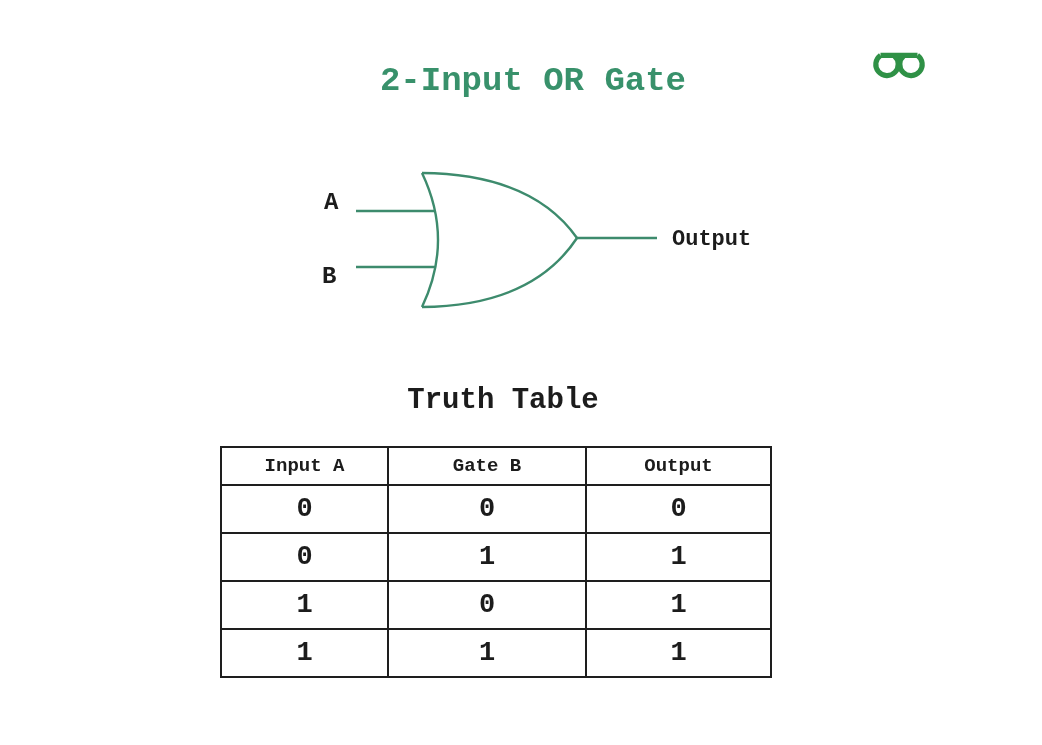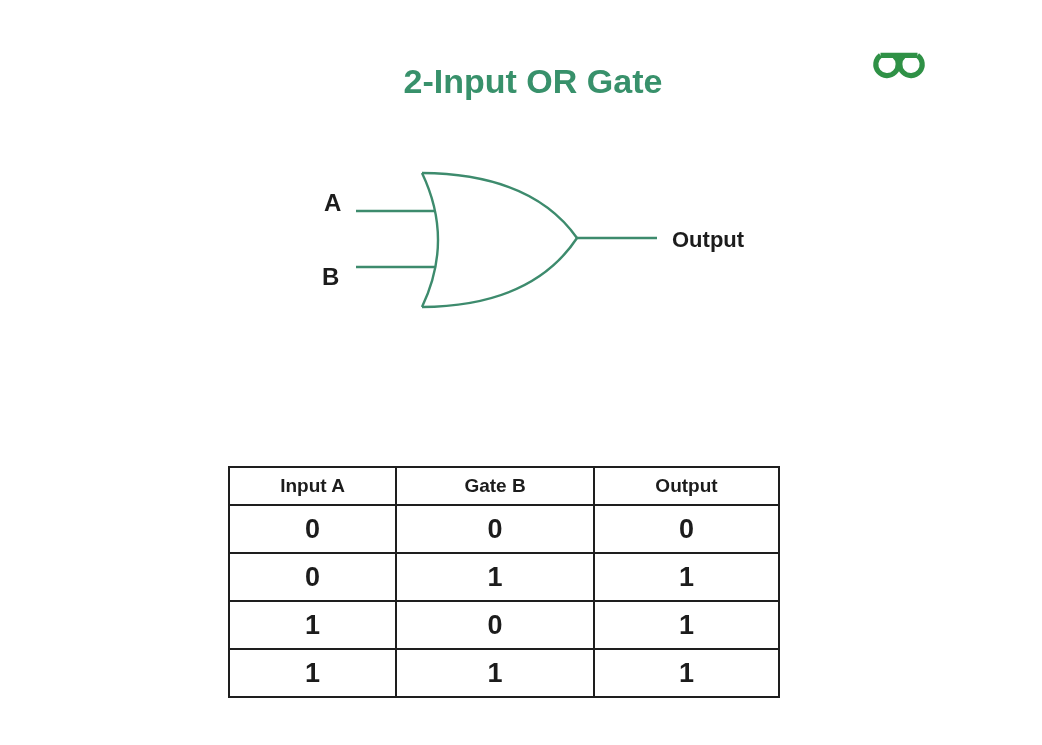--- a/index.html
+++ b/index.html
@@ -2,21 +2,21 @@
 <html><head>
 <meta charset="utf-8">
 <style>
   * { margin: 0; padding: 0; box-sizing: border-box; }
   html, body { background: #ffffff; }
   .canvas {
     position: relative;
     width: 974px;
     height: 745px;
     background: #ffffff;
-    font-family: Liberation Sans, sans-serif;
+    font-family: Liberation Mono, monospace;
     overflow: hidden;
   }
   .page-title {
     position: absolute;
     top: 62px;
     left: 12px;
     width: 1042px;
     text-align: center;
     font-size: 34px;
     font-weight: bold;
@@ -56,26 +56,25 @@
     top: 384px;
     left: 228px;
     width: 550px;
     text-align: center;
     font-size: 29px;
     font-weight: bold;
     color: #1c1c1c;
   }
   .truth-table {
     position: absolute;
-    left: 228px;
+    left: 220px;
     top: 446px;
     width: 550px;
     border-collapse: collapse;
     table-layout: fixed;
-    margin-top: 20px;
   }
   .truth-table th, .truth-table td {
     border: 2px solid #1e1e1e;
     text-align: center;
     vertical-align: middle;
     color: #1c1c1c;
     background: #ffffff;
   }
   .truth-table th {
     height: 38px;
@@ -120,20 +119,21 @@
         <path d="M 82 13 Q 192 14 237 78"></path>
         <path d="M 82 147 Q 192 146 237 78"></path>
       </g>
     </svg>
 
     <span class="io-label label-a">A</span>
     <span class="io-label label-b">B</span>
     <span class="io-label label-output">Output</span>
   </div>
 
+  <div class="tt-title">Truth Table</div>
 
   <table class="truth-table">
     <colgroup>
       <col class="col-a">
         <col class="col-b">
         <col class="col-out">
     </colgroup>
     <thead>
       <tr>
         <th>Input A</th>

